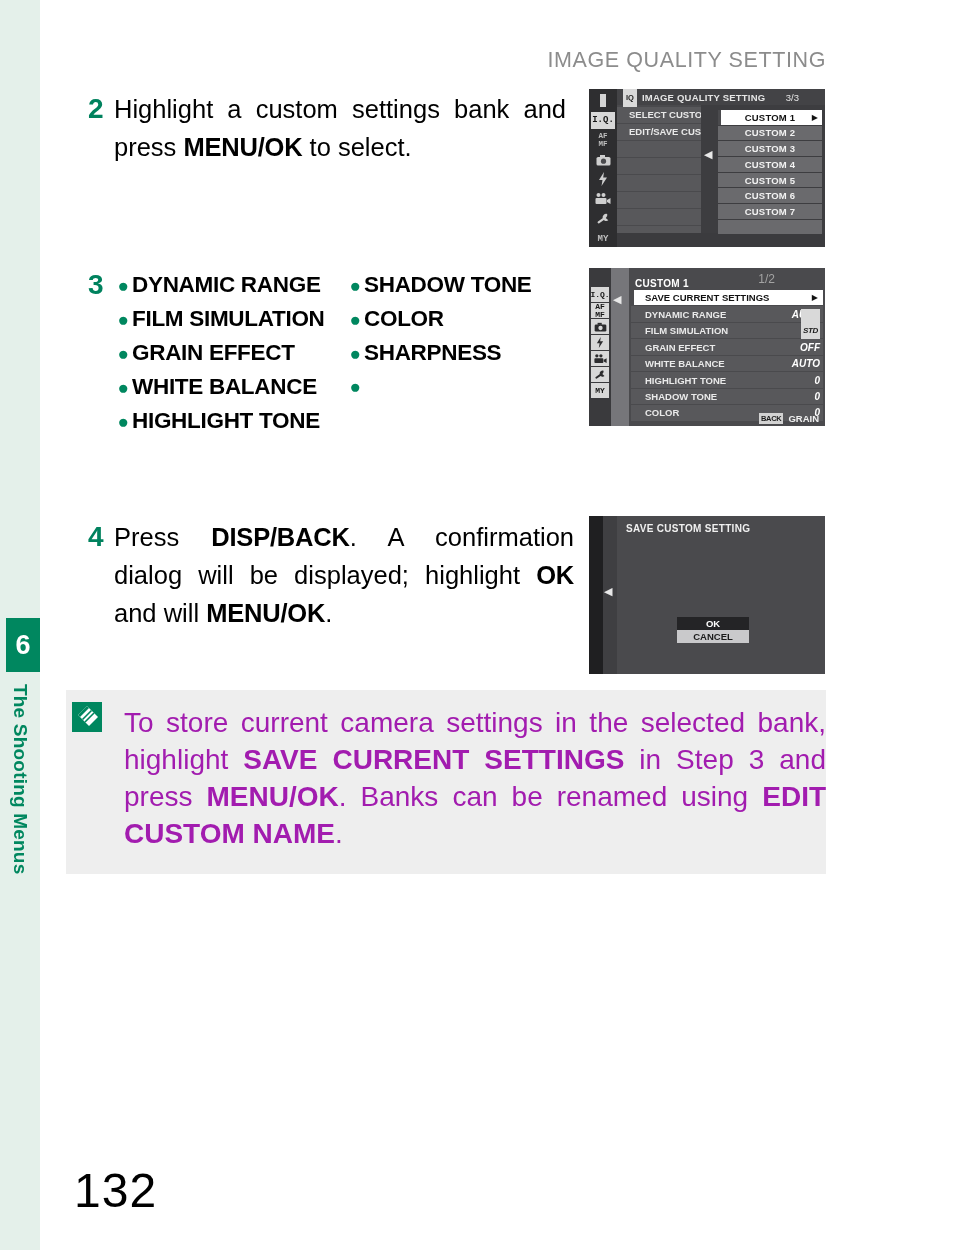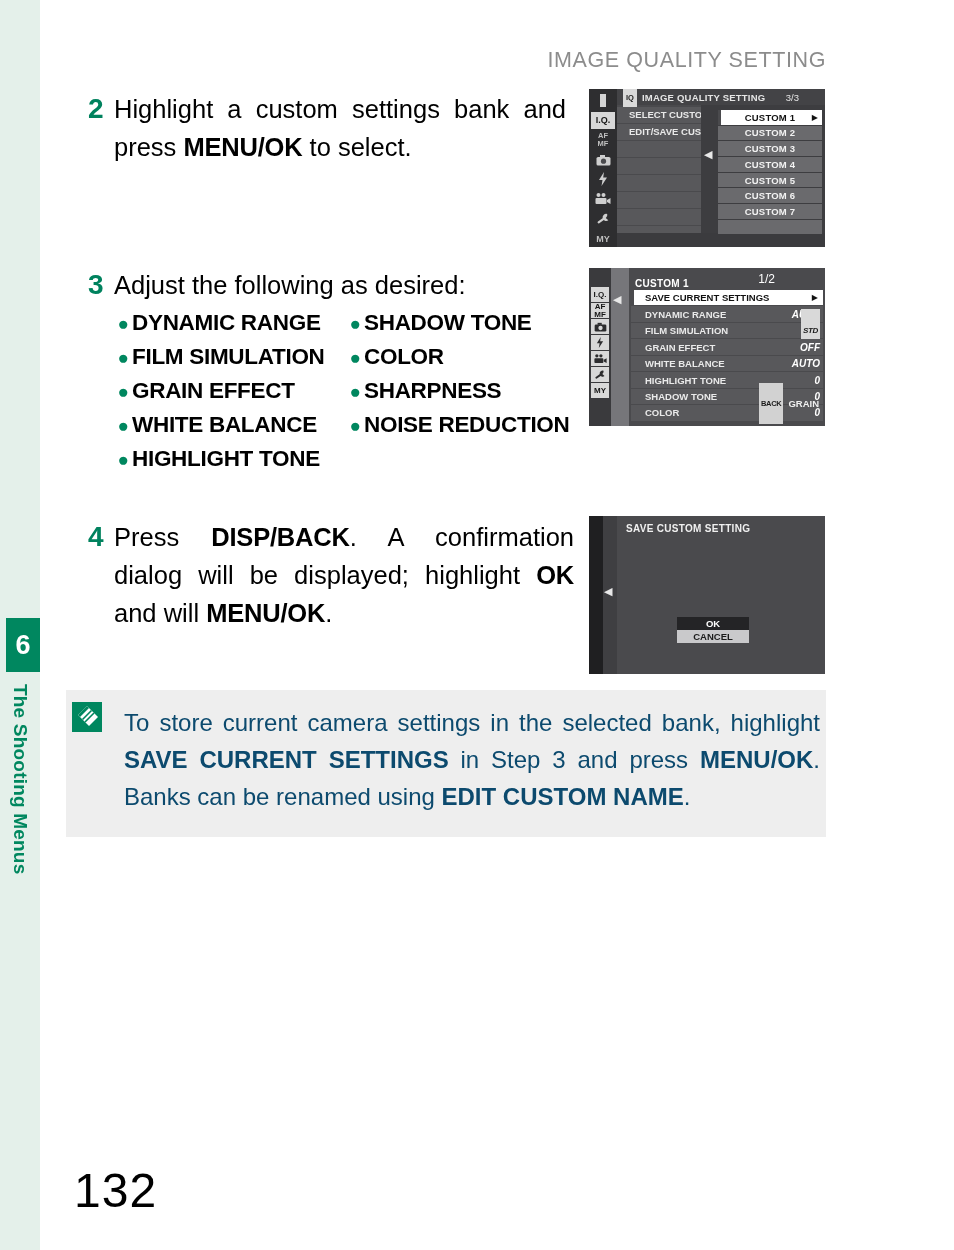--- a/index.html
+++ b/index.html
@@ -145,24 +145,23 @@
   }
   .note-icon {
     position: absolute;
     left: 6px; top: 12px;
     width: 30px; height: 30px;
     background: #00875f;
   }
   .note-icon svg { display: block; }
   .note-text {
     margin-left: 58px;
-    margin-right: 6px;
-    font-size: 24px;
+    font-size: 28px;
     line-height: 37px;
-    color: #0c4a6e;
+    color: #a21caf;
     text-align: justify;
     text-align-last: left;
   }
   .note-text b { font-weight: 700; font-stretch: condensed; }
   .note-text.second { margin-top: 28px; }
 
   
   .page-number {
     position: absolute;
     left: 74px; top: 1163px;
@@ -192,20 +191,21 @@
     width: 24px; height: 17px;
     margin-top: 3px;
     display: flex;
     align-items: center;
     justify-content: center;
     font-size: 9px;
     font-weight: 700;
     color: #bfbfbf;
     line-height: 8px;
     text-align: center;
+    font-family: Liberation Mono, monospace;
   }
   .rail-ic.sel {
     background: #d8d8d8;
     color: #161616;
   }
   .rail-ic.two-line { font-size: 7.5px; }
 
   
   #shot1 { left: 589px; top: 89px; width: 236px; height: 158px; }
   #shot1 .top-bar {
@@ -290,21 +290,21 @@
     background: #76767a;
   }
   #shot2 .gut-arrow {
     position: absolute; left: 24px; top: 26px; color: #e8e8e8;
     font-size: 11px; line-height: 10px;
   }
   #shot2 .hdr {
     position: absolute; left: 46px; top: 5px; right: 6px; height: 16px;
   }
   #shot2 .hdr .t { font-size: 10px; font-weight: 700; letter-spacing: .3px; }
-  #shot2 .hdr .p { position: absolute; right: 44px; top: -1px; font-size: 12px; color: #ffffff; }
+  #shot2 .hdr .p { position: absolute; right: 44px; top: -1px; font-size: 12px; color: #a3a3a3; }
   #shot2 .rows { position: absolute; left: 42px; top: 22px; right: 2px; }
   #shot2 .mrow {
     height: 15.2px; margin-bottom: 1.3px;
     background: #58585b;
     display: flex; align-items: center; position: relative;
   }
   #shot2 .mrow .lbl {
     font-size: 9.5px; font-weight: 700; color: #eaeaea; margin-left: 14px; white-space: nowrap;
   }
   #shot2 .mrow .val {
@@ -325,21 +325,21 @@
     padding: 16px 2px; height: 11px; line-height: 11px;
     letter-spacing: -.3px;
   }
   #shot2 .foot {
     position: absolute; right: 6px; bottom: 2px;
     display: flex; align-items: center;
   }
   .back-badge {
     background: #d2d2d2; color: #1b1b1b;
     font-size: 7.5px; font-weight: 700;
-    padding: 16px 2px; letter-spacing: -.3px;
+    padding: 1px 2px; letter-spacing: -.3px;
   }
   #shot2 .foot .exit { font-size: 9.5px; font-weight: 700; margin-left: 5px; color: #f0f0f0; }
 
   
   #shot3 { left: 589px; top: 516px; width: 236px; height: 158px; }
   #shot3 .edge {
     position: absolute; left: 0; top: 0; width: 14px; height: 100%;
     background: #1f1f21;
   }
   #shot3 .gutter {
@@ -389,21 +389,20 @@
 <div class="step" id="step2">
   <div class="step-num">2</div>
   <div class="step-body justify">
     <span>Highlight a custom settings bank and press </span><b>MENU/OK</b><span> to select.</span>
   </div>
 </div>
 
 <div class="step" id="step3">
   <div class="step-num">3</div>
   <div class="step-body">
-    <div>Adjust the following as desired:</div>
     <div class="bullet-cols">
       <div class="bullet-col left">
         <div class="bullet-item">
             <span class="bullet-dot">●</span>
             <span>DYNAMIC RANGE</span>
           </div>
         <div class="bullet-item">
             <span class="bullet-dot">●</span>
             <span>FILM SIMULATION</span>
           </div>
@@ -428,21 +427,20 @@
         <div class="bullet-item">
             <span class="bullet-dot">●</span>
             <span>COLOR</span>
           </div>
         <div class="bullet-item">
             <span class="bullet-dot">●</span>
             <span>SHARPNESS</span>
           </div>
         <div class="bullet-item">
             <span class="bullet-dot">●</span>
-            <span>NOISE REDUCTION</span>
           </div>
       </div>
     </div>
   </div>
 </div>
 
 <div class="step" id="step4">
   <div class="step-num">4</div>
   <div class="step-body justify">
     <span>Press </span><b>DISP/BACK</b><span>. A confirmation dialog will be displayed; highlight </span><b>OK</b><span> and will </span><b>MENU/OK</b><span>.</span>

